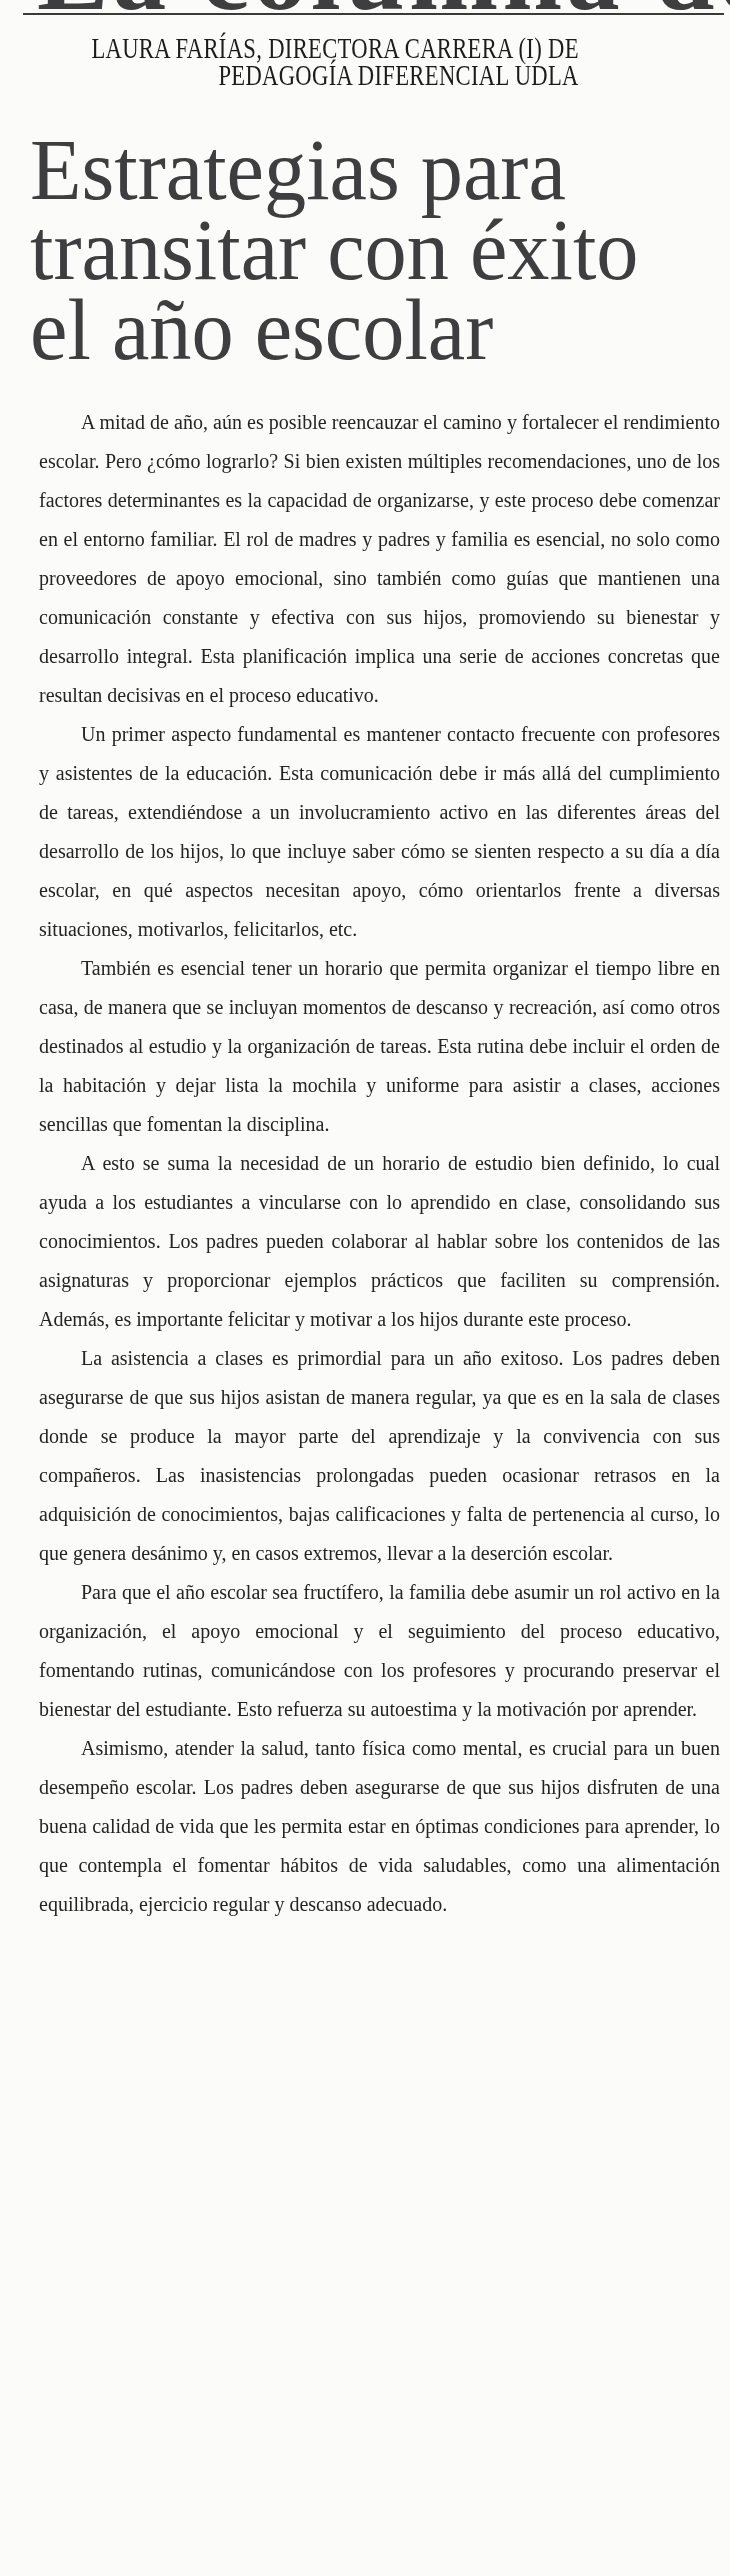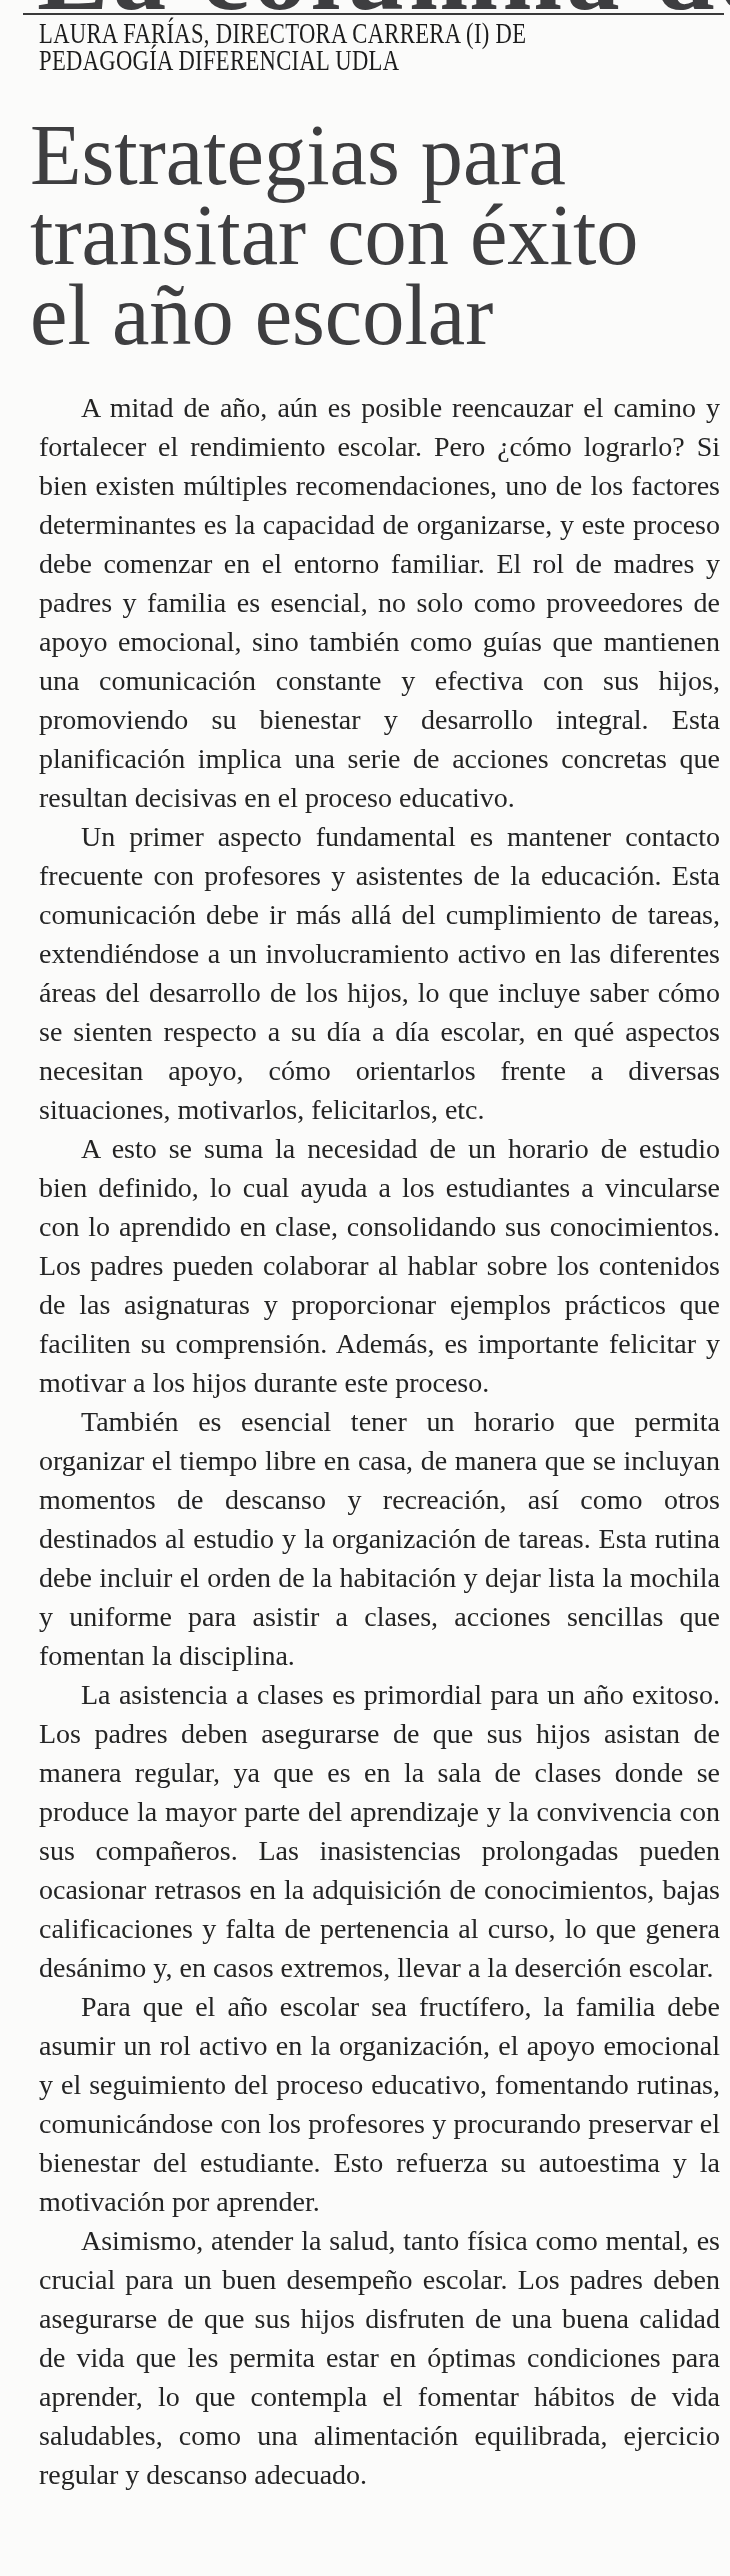--- a/index.html
+++ b/index.html
@@ -28,23 +28,24 @@
     color: #3e3e40;
     margin-top: -80px;
   }
   .header-rule {
     margin: 2.1px 0 0 23px;
     width: 701px;
     height: 0;
     border-top: 2.1px solid #3a3a3a;
   }
   .byline-wrap {
-    margin: 5px 0 0 39px;
+    margin: 20px 0 0 39px;
     height: 56px;
     overflow: visible;
+    text-align: right;
   }
   .byline {
     font-size: 29px;
     line-height: 27px;
     letter-spacing: 0.4px;
     color: #1c1c1c;
     max-width: 809px;
     transform: scaleX(0.78);
     transform-origin: 0 0;
   }
@@ -54,21 +55,21 @@
     font-size: 86px;
     line-height: 80px;
     color: #3e3e40;
     transform: scaleX(0.98);
     transform-origin: 0 0;
   }
   h1.headline span { display: block; white-space: nowrap; }
   article.body {
     margin: 33px 0 0 39px;
     width: 681px;
-    font-size: 28px;
+    font-size: 20px;
     line-height: 39px;
     color: #242424;
     text-align: justify;
     hyphens: auto;
     -webkit-hyphens: auto;
   }
   article.body p {
     margin: 0;
     text-indent: 42px;
   }
@@ -90,19 +91,19 @@
   <h1 class="headline">
     <span>Estrategias para</span>
     <span>transitar con éxito</span>
     <span>el año escolar</span>
   </h1>
 </header>
 
 <article class="body">
   <p>A mitad de año, aún es posible reencauzar el camino y fortalecer el rendimiento escolar. Pero ¿cómo lograrlo? Si bien existen múltiples recomendaciones, uno de los factores determinantes es la capacidad de organizarse, y este proceso debe comenzar en el entorno familiar. El rol de madres y padres y familia es esencial, no solo como proveedores de apoyo emocional, sino también como guías que mantienen una comunicación constante y efectiva con sus hijos, promoviendo su bienestar y desarrollo integral. Esta planificación implica una serie de acciones concretas que resultan decisivas en el proceso educativo.</p>
   <p>Un primer aspecto fundamental es mantener contacto frecuente con profesores y asistentes de la educación. Esta comunicación debe ir más allá del cumplimiento de tareas, extendiéndose a un involucramiento activo en las diferentes áreas del desarrollo de los hijos, lo que incluye saber cómo se sienten respecto a su día a día escolar, en qué aspectos necesitan apoyo, cómo orientarlos frente a diversas situaciones, motivarlos, felicitarlos, etc.</p>
+  <p>También es esencial tener un horario que permita organizar el tiempo libre en casa, de manera que se incluyan momentos de descanso y recreación, así como otros destinados al estudio y la organización de tareas. Esta rutina debe incluir el orden de la habitación y dejar lista la mochila y uniforme para asistir a clases, acciones sencillas que fomentan la disciplina.</p>
   <p>A esto se suma la necesidad de un horario de estudio bien definido, lo cual ayuda a los estudiantes a vincularse con lo aprendido en clase, consolidando sus conocimientos. Los padres pueden colaborar al hablar sobre los contenidos de las asignaturas y proporcionar ejemplos prácticos que faciliten su comprensión. Además, es importante felicitar y motivar a los hijos durante este proceso.</p>
-  <p>También es esencial tener un horario que permita organizar el tiempo libre en casa, de manera que se incluyan momentos de descanso y recreación, así como otros destinados al estudio y la organización de tareas. Esta rutina debe incluir el orden de la habitación y dejar lista la mochila y uniforme para asistir a clases, acciones sencillas que fomentan la disciplina.</p>
   <p>La asistencia a clases es primordial para un año exitoso. Los padres deben asegurarse de que sus hijos asistan de manera regular, ya que es en la sala de clases donde se produce la mayor parte del aprendizaje y la convivencia con sus compañeros. Las inasistencias prolongadas pueden ocasionar retrasos en la adquisición de conocimientos, bajas calificaciones y falta de pertenencia al curso, lo que genera desánimo y, en casos extremos, llevar a la deserción escolar.</p>
   <p>Para que el año escolar sea fructífero, la familia debe asumir un rol activo en la organización, el apoyo emocional y el seguimiento del proceso educativo, fomentando rutinas, comunicándose con los profesores y procurando preservar el bienestar del estudiante. Esto refuerza su autoestima y la motivación por aprender.</p>
   <p>Asimismo, atender la salud, tanto física como mental, es crucial para un buen desempeño escolar. Los padres deben asegurarse de que sus hijos disfruten de una buena calidad de vida que les permita estar en óptimas condiciones para aprender, lo que contempla el fomentar hábitos de vida saludables, como una alimentación equilibrada, ejercicio regular y descanso adecuado.</p>
 </article>
 
 
 </body></html>

